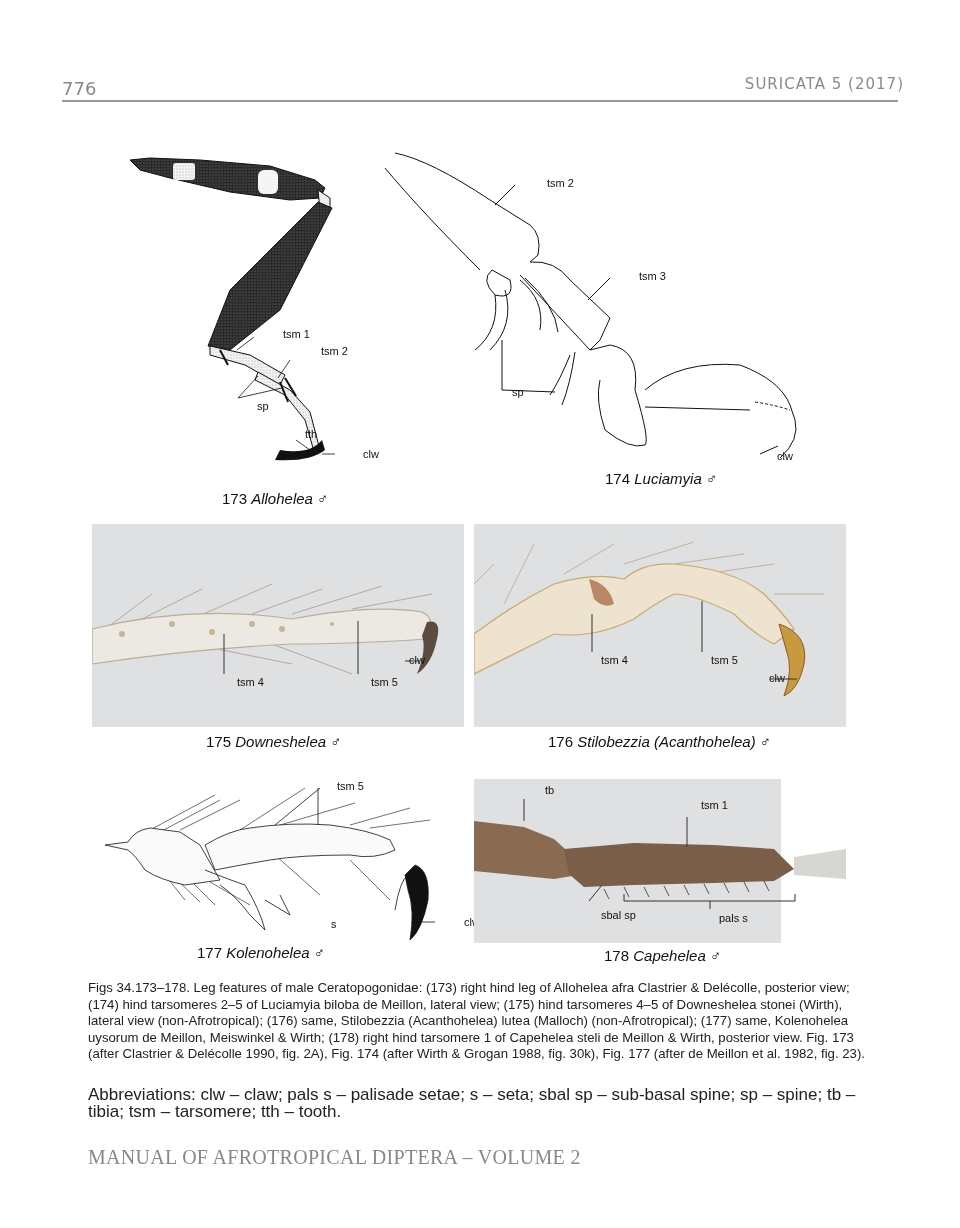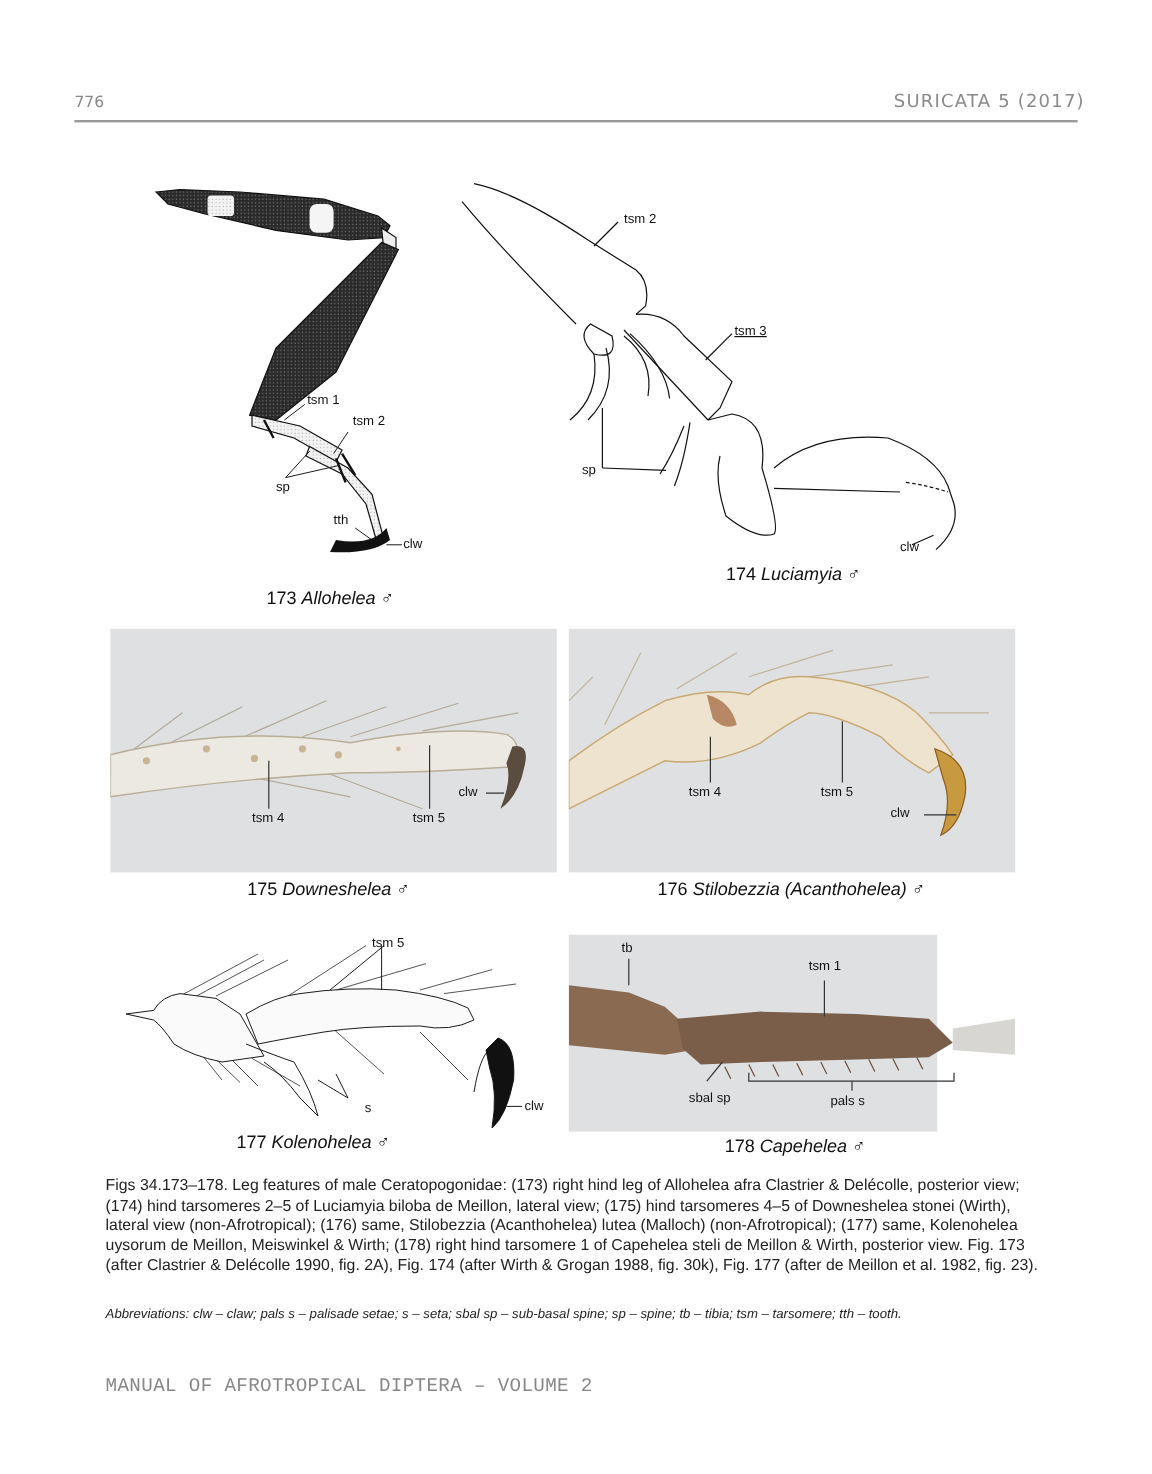--- a/index.html
+++ b/index.html
@@ -1,38 +1,38 @@
 <!DOCTYPE html>
 <html><head>
 <meta charset="utf-8">
 <style>
   html, body { margin: 0; padding: 0; background: #ffffff; }
   body { width: 960px; height: 1228px; position: relative; overflow: hidden;
          font-family: "Liberation Sans", sans-serif; color: #222; }
-  .hdr-left { position: absolute; left: 62px; top: 78px; font-size: 13px; color: #888;
+  .hdr-left { position: absolute; left: 62px; top: 78px; font-size: 18px; color: #888;
               font-family: "DejaVu Sans", sans-serif; }
   .hdr-right { position: absolute; right: 56px; top: 75px; font-size: 15px; color: #8a8a8a;
                letter-spacing: 1px; font-family: "DejaVu Sans", sans-serif; }
   .hdr-rule { position: absolute; left: 62px; top: 100px; width: 836px; height: 2px; background: #999; }
 
   .fig { position: absolute; }
   .fig svg { position: absolute; left: 0; top: 0; }
-  .lbl { position: absolute; font-size: 11px; color: #111; white-space: nowrap; }
+  .lbl { position: absolute; font-size: 11px; color: #111; white-space: nowrap; margin-left: 27px; }
   .cap { position: absolute; font-size: 15px; color: #111; white-space: nowrap; }
   .cap i { font-style: italic; }
 
   .photo { position: absolute; background: #dfe0e2; }
 
   .caption { position: absolute; left: 88px; top: 980px; width: 790px; font-size: 13.2px;
              line-height: 16.5px; color: #222; font-family: "Liberation Sans", sans-serif; }
   .caption .bold { font-weight: normal; }
-  .abbr { position: absolute; left: 88px; top: 1087px; width: 790px; font-size: 11px;
-          line-height: 16.5px; color: #222; font-style: italic; }
-  .footer { position: absolute; left: 88px; top: 1146px; font-size: 16px; color: #888;
-            font-family: Liberation Mono, monospace; letter-spacing: 0.3px; }
+  .abbr { position: absolute; left: 88px; top: 1087px; width: 790px; font-size: 17px;
+          line-height: 16.5px; color: #222; }
+  .footer { position: absolute; left: 88px; top: 1146px; font-size: 20px; color: #888;
+            font-family: Liberation Serif, serif; letter-spacing: 0.3px; }
 </style>
 </head>
 <body>
 
 <div class="hdr-left">776</div>
 <div class="hdr-right">SURICATA 5 (2017)</div>
 <div class="hdr-rule"></div>
 
 <div class="fig" style="left:110px;top:150px;width:260px;height:340px;">
   <svg width="260" height="340" viewBox="0 0 260 340">
@@ -87,21 +87,21 @@
     <path d="M265,267 L370,270"></path>
     <path d="M375,262 Q395,265 410,270" stroke-dasharray="3,2"></path>
     <path d="M190,215 Q180,240 170,255 M195,212 Q190,245 182,265"></path>
     <line x1="115" y1="65" x2="135" y2="45"></line>
     <line x1="208" y1="160" x2="230" y2="138"></line>
     <line x1="122" y1="200" x2="122" y2="250"></line>
     <line x1="122" y1="250" x2="175" y2="252"></line>
     <line x1="380" y1="314" x2="398" y2="306"></line>
   </svg>
   <span class="lbl" style="left:140px;top:37px;">tsm 2</span>
-  <span class="lbl" style="left:232px;top:130px;text-decoration:underline;">tsm 3</span>
+  <span class="lbl" style="left:232px;top:130px;">tsm 3</span>
   <span class="lbl" style="left:105px;top:246px;">sp</span>
   <span class="lbl" style="left:370px;top:310px;">clw</span>
   <div class="cap" style="left:225px;top:330px;">
     <span>174</span>
     <i>Luciamyia</i>
     <span>♂</span>
   </div>
 </div>
 
 <div class="photo" style="left:92px;top:524px;width:372px;height:203px;">

